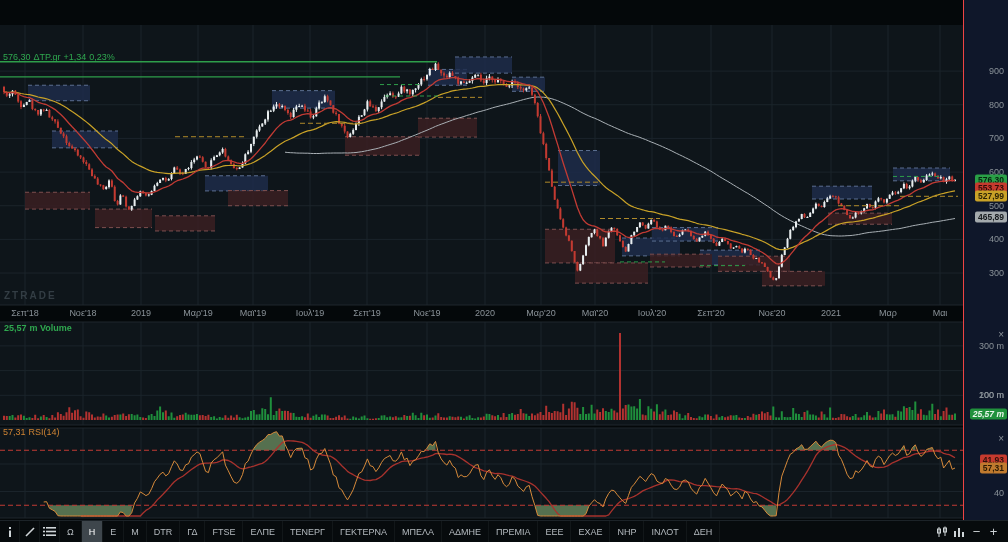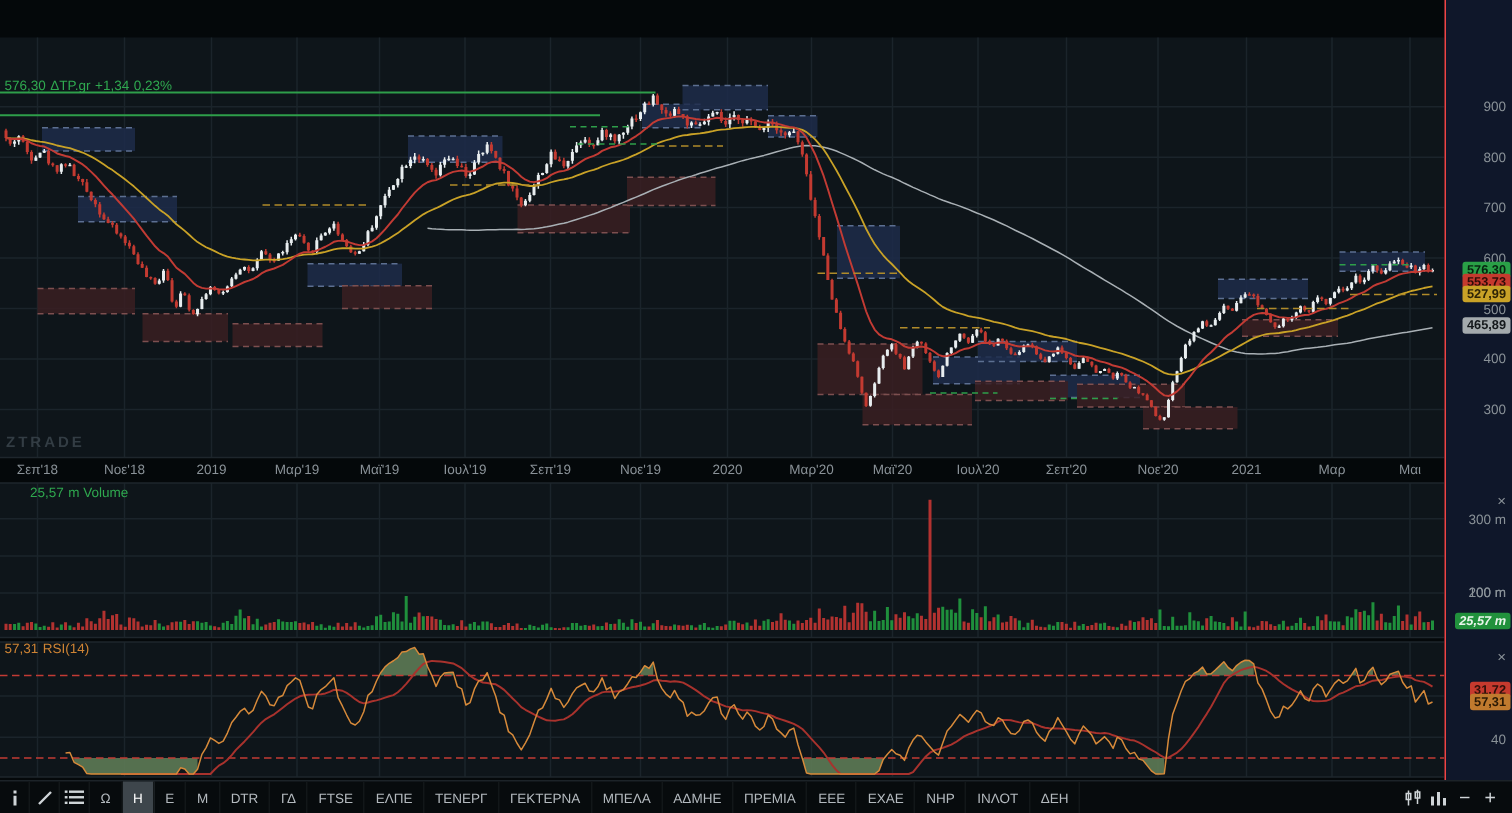--- a/index.html
+++ b/index.html
@@ -3,21 +3,21 @@
 <meta charset="utf-8">
 <style>
   html,body{margin:0;padding:0;background:#000;}
   #app{position:relative;width:1008px;height:542px;background:#05080a;overflow:hidden;
        font-family:"Liberation Sans",sans-serif;-webkit-font-smoothing:antialiased;}
   #chart-svg{position:absolute;left:0;top:0;display:block;}
   .overlay-label{position:absolute;font-size:9px;white-space:nowrap;pointer-events:none;text-align:right;}
   .ticker{left:3px;top:52px;color:#2fa84f;}
   .ticker span{margin-right:3px;}
   .watermark{left:4px;top:290px;color:#333d44;font-size:10px;font-weight:bold;letter-spacing:2px;}
-  .vol-label{left:20px;top:323px;color:#2fa84f;}
+  .vol-label{left:4px;top:323px;color:#2fa84f;font-weight:bold;}
   .vol-label span{margin-right:3px;}
   .rsi-label{left:3px;top:427px;color:#cf8434;}
   .rsi-label span{margin-right:3px;}
   .right-axis{position:absolute;left:963px;top:0;width:45px;height:520px;background:#0f172a;
               border-left:1px solid #ef4444;}
   .axis-tick{position:absolute;right:5px;color:#8a9298;font-size:9px;transform:translateY(-50%);}
   .axis-badge{position:absolute;right:2px;font-size:8.5px;height:11px;line-height:11px;
               padding:0 3px;border-radius:2px;transform:translateY(-50%);font-weight:bold;}
   .pane-close{position:absolute;right:5px;color:#8a9298;font-size:10px;line-height:10px;cursor:pointer;}
   .toolbar{position:absolute;left:0;top:520px;width:1008px;height:22px;background:#070b0d;
@@ -262,21 +262,21 @@
       <div class="axis-tick" style="top: 273.029px;">300</div>
       <div class="axis-tick" style="top: 345.9px;">300 m</div>
       <div class="axis-tick" style="top: 370.6px; margin-top: 24px;">200 m</div>
       <div class="axis-tick" style="top: 395.3px;">100 m</div>
       <div class="axis-tick" style="top: 493px;">40</div>
       <div class="axis-badge" style="top: 180.043px; background: rgb(42, 160, 71); color: rgb(7, 35, 15);">576,30</div>
       <div class="axis-badge" style="top: 187.639px; background: rgb(198, 58, 46); color: rgb(48, 12, 8);">553,73</div>
       <div class="axis-badge" style="top: 196.301px; background: rgb(201, 162, 39); color: rgb(46, 36, 6);">527,99</div>
       <div class="axis-badge" style="top: 217.2px; background: rgb(164, 170, 173); color: rgb(21, 25, 28);">465,89</div>
       <div class="axis-badge" style="top: 413.684px; background: rgb(33, 145, 60); color: rgb(234, 246, 236); font-style: italic;">25,57 m</div>
-      <div class="axis-badge" style="top: 460.439px; background: rgb(198, 58, 46); color: rgb(48, 16, 10);">31,72</div>
+      <div class="axis-badge" style="top: 460.439px; background: rgb(198, 58, 46); color: rgb(48, 16, 10);">41,93</div>
       <div class="axis-badge" style="top: 467.699px; background: rgb(192, 122, 46); color: rgb(43, 26, 5);">57,31</div>
       <div class="pane-close" style="top: 330px;">×</div>
       <div class="pane-close" style="top: 434px;">×</div>
     </div>
 
   <div class="toolbar" id="toolbar">
       <div class="tb-icon">
         <svg width="10" height="12" viewBox="0 0 10 12">
           <rect x="4" y="1" width="2" height="2" fill="#cfd5d8"></rect>
           <rect x="4" y="4.5" width="2" height="6.5" fill="#cfd5d8"></rect>

